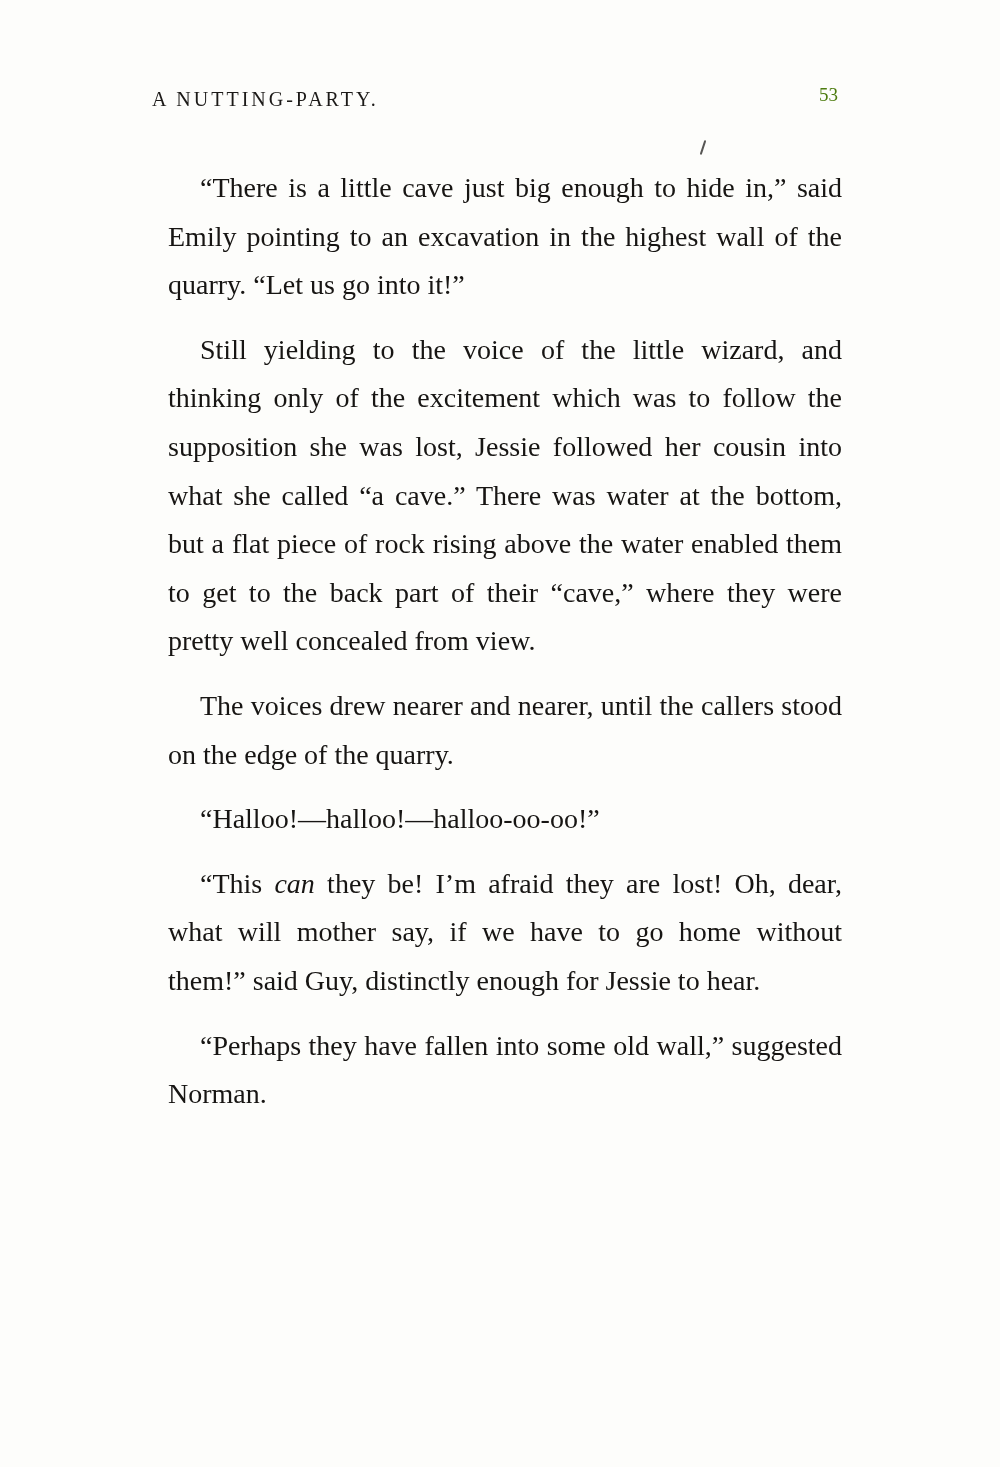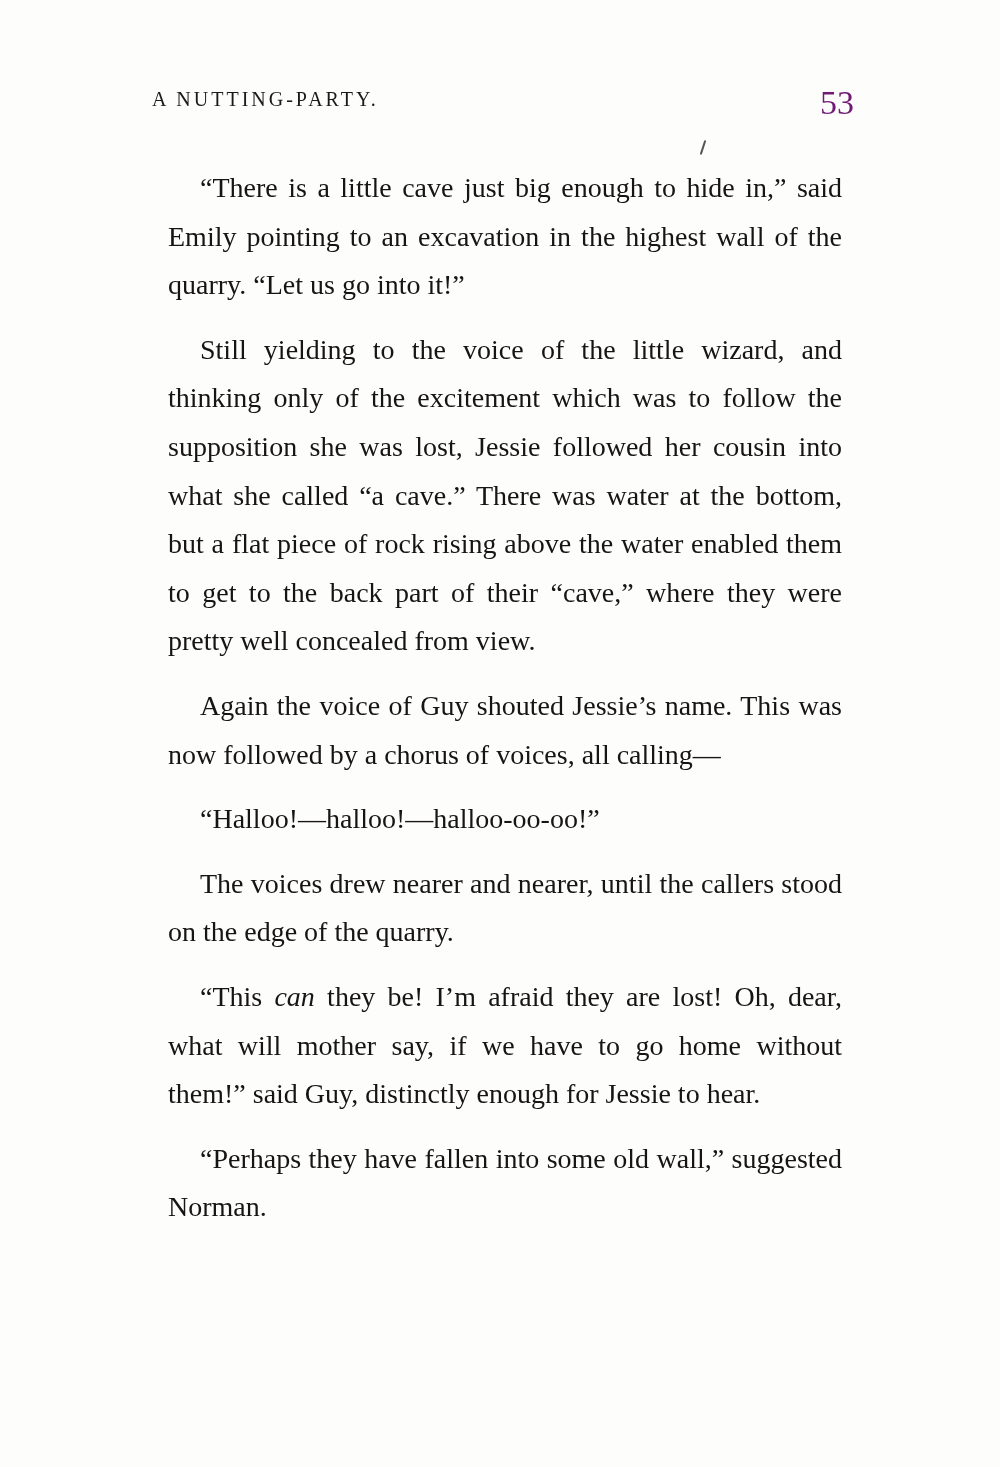--- a/index.html
+++ b/index.html
@@ -30,24 +30,24 @@
     right: 0;
     top: 4px;
     text-align: left;
     font-size: 20px;
     letter-spacing: 3px;
     font-weight: 400;
     color: #1c1a18;
   }
   .page-number {
     position: absolute;
-    right: 4px;
+    right: 20px;
     top: 0;
-    font-size: 34px;
-    color: #701a75;
+    font-size: 19px;
+    color: #4d7c0f;
   }
   .text-block {
     position: absolute;
     top: 148px;
     left: 152px;
     width: 706px;
     text-align: justify;
     font-size: 28px;
     line-height: 48.6px;
   }
@@ -78,20 +78,19 @@
   <header class="page-header">
     <span class="running-title">A NUTTING-PARTY.</span>
     <span class="page-number">53</span>
   </header>
 
   <div class="artifact"></div>
 
   <main class="text-block">
     <p class="para">“There is a little cave just big enough to hide in,” said Emily pointing to an excavation in the highest wall of the quarry.  “Let us go into it!”</p>
     <p class="para">Still yielding to the voice of the little wizard, and thinking only of the excitement which was to follow the supposition she was lost, Jessie followed her cousin into what she called “a cave.”  There was water at the bottom, but a flat piece of rock rising above the water enabled them to get to the back part of their “cave,” where they were pretty well concealed from view.</p>
-    <p class="para">Again the voice of Guy shouted Jessie’s name. This was now followed by a chorus of voices, all calling—</p>
+    <p class="para">The voices drew nearer and nearer, until the callers stood on the edge of the quarry.</p>
     <p class="para">“Halloo!—halloo!—halloo-oo-oo!”</p>
-    <p class="para">The voices drew nearer and nearer, until the callers stood on the edge of the quarry.</p>
     <p class="para"><span>“This </span><em>can</em><span> they be!  I’m afraid they are lost!  Oh, dear, what will mother say, if we have to go home without them!” said Guy, distinctly enough for Jessie to hear.</span></p>
     <p class="para">“Perhaps they have fallen into some old wall,” suggested Norman.</p>
   </main>
 
 </div>
 
 </body></html>

